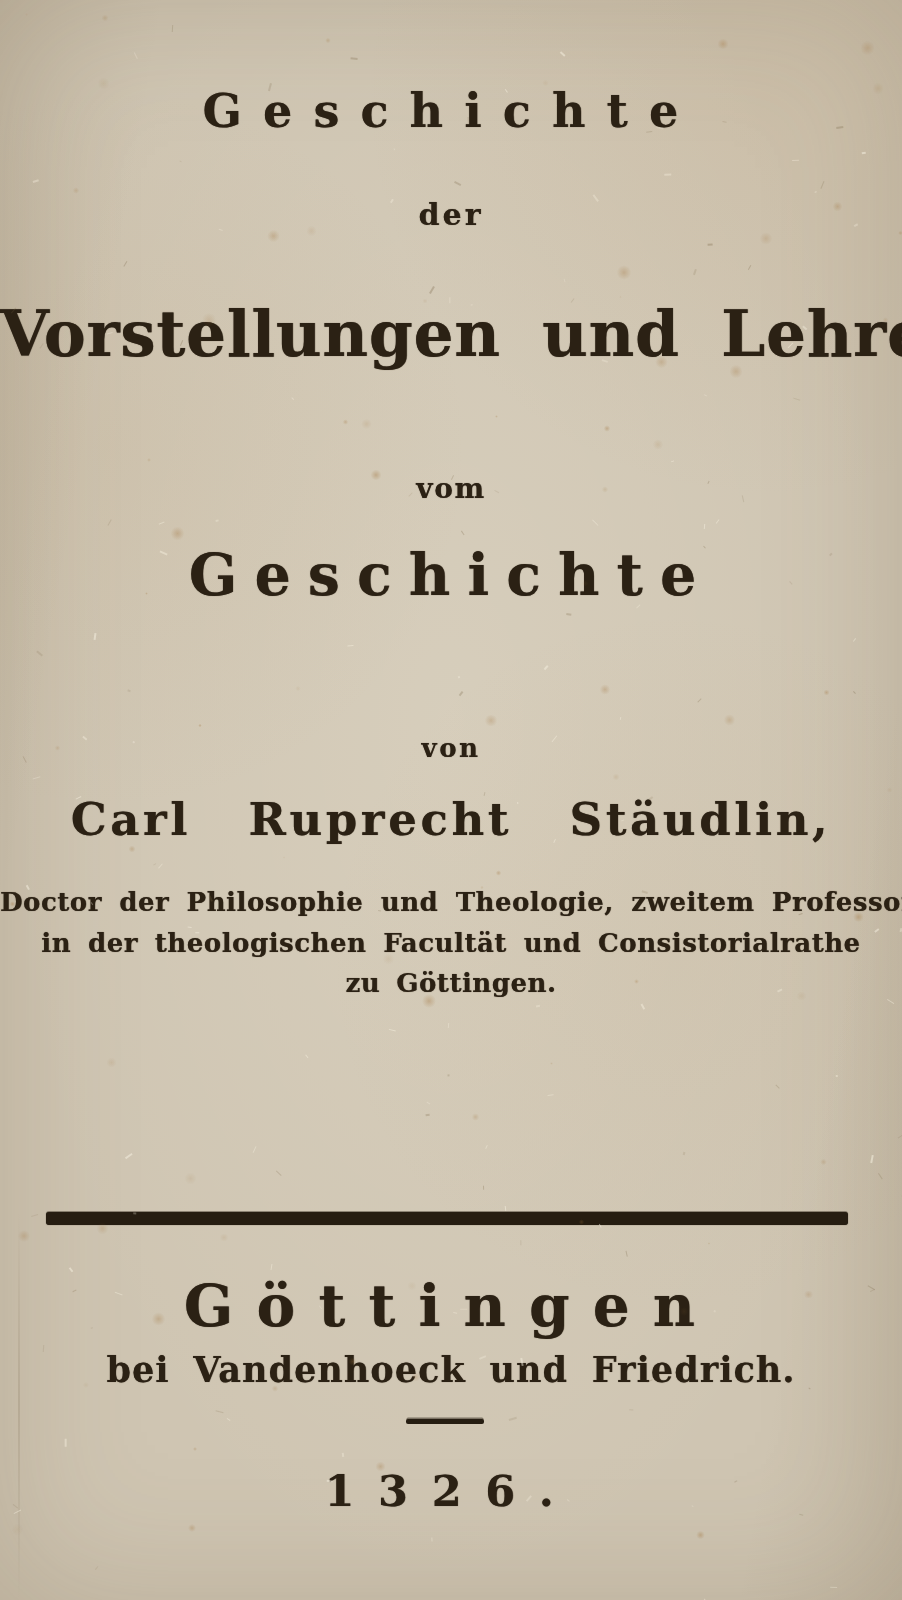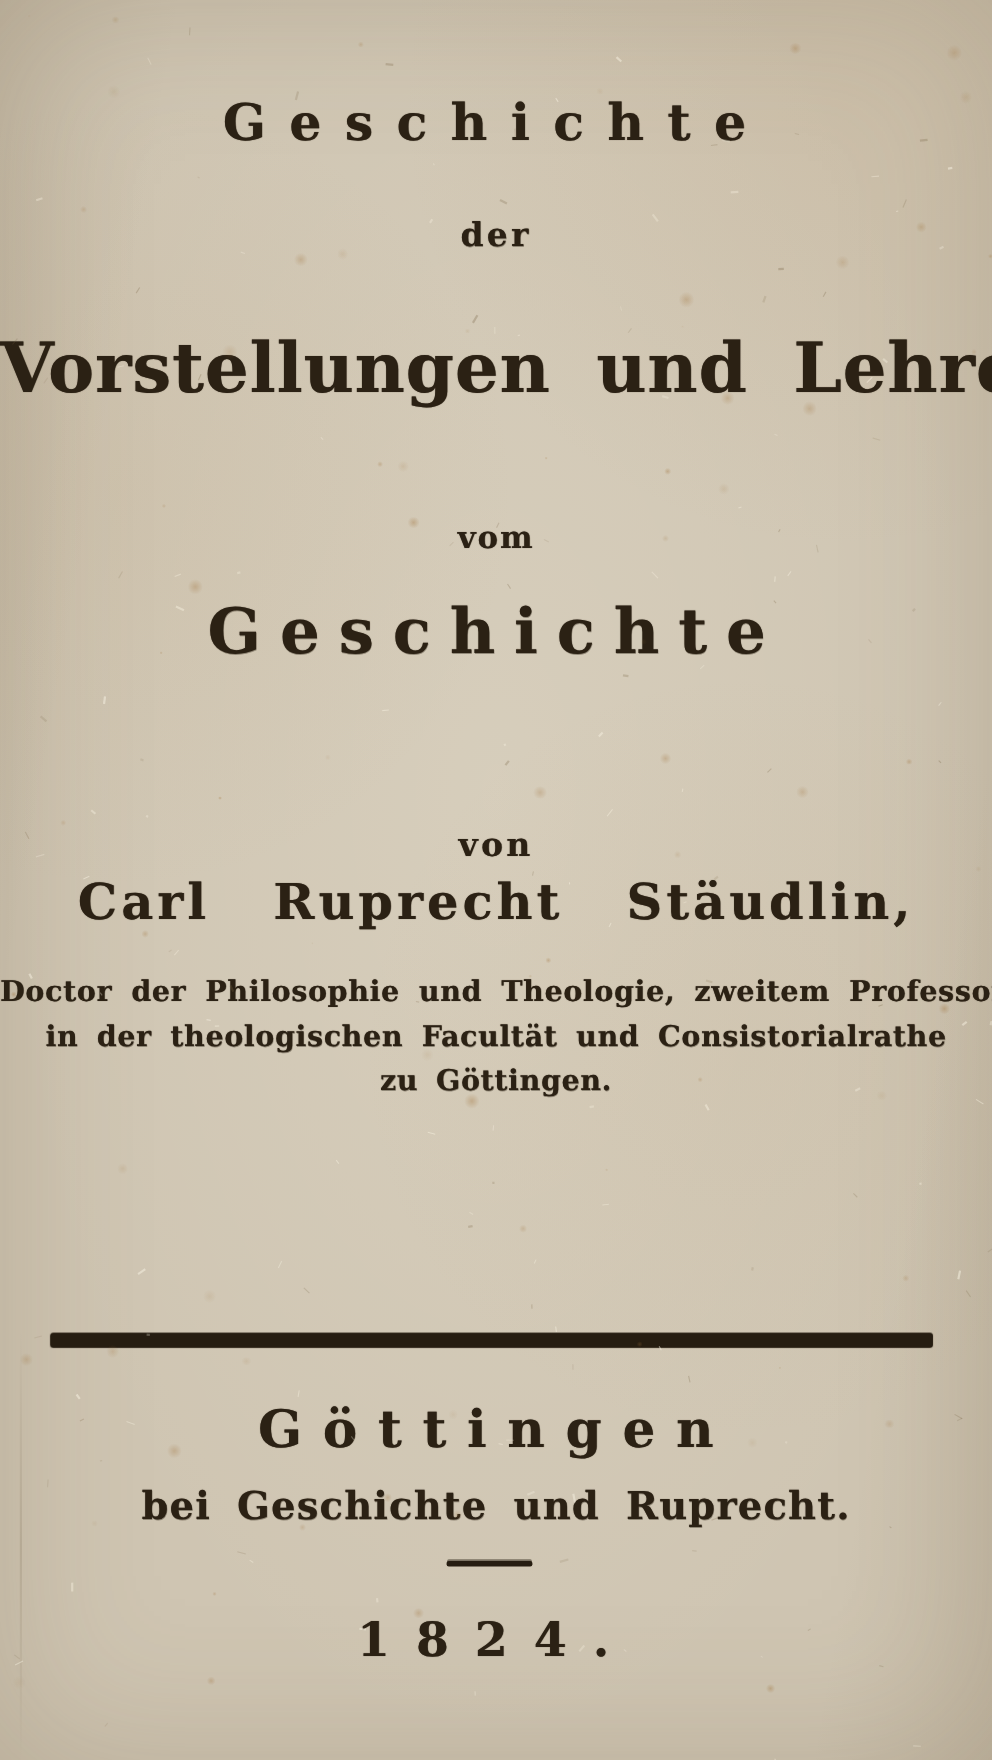--- a/index.html
+++ b/index.html
@@ -30,26 +30,26 @@
     text-align: center;
     font-weight: 700;
     white-space: nowrap;
     text-shadow: 0 0 1px rgba(43,33,20,0.55), 0.4px 0.4px 0.6px rgba(43,33,20,0.35);
   }
   .l-gesch    { top:  84px;  font-size: 46px; letter-spacing: 0.46em; }
   .l-der      { top: 197px;  font-size: 30px; letter-spacing: 0.10em; }
   .l-main     { top: 297px;  font-size: 63px; letter-spacing: 0.01em; word-spacing: 0.30em; }
   .l-vom      { top: 472px;  font-size: 28px; letter-spacing: 0.06em; }
   .l-selbst   { top: 541px;  font-size: 57px; letter-spacing: 0.30em; }
-  .l-von      { top: 733px;  font-size: 30px; letter-spacing: 0.10em; margin-top: 18px; }
+  .l-von      { top: 733px;  font-size: 26px; letter-spacing: 0.10em; }
   .l-author   { top: 793px;  font-size: 45px; letter-spacing: 0.08em; word-spacing: 0.85em; }
   .l-aff1     { top: 887px;  font-size: 26px; letter-spacing: 0.02em; word-spacing: 0.30em; }
   .l-aff2     { top: 928px;  font-size: 26px; letter-spacing: 0.02em; word-spacing: 0.28em; }
   .l-aff3     { top: 968px;  font-size: 26px; letter-spacing: 0.02em; word-spacing: 0.25em; }
-  .l-place    { top: 1272px; font-size: 47px; letter-spacing: 0.40em; }
+  .l-place    { top: 1272px; font-size: 58px; letter-spacing: 0.40em; }
   .l-publisher{ top: 1349px; font-size: 35px; letter-spacing: 0.03em; word-spacing: 0.30em; }
   .l-year     { top: 1466px; font-size: 43px; letter-spacing: 0.55em; }
   .rule-thick {
     position: absolute; top: 1212px; left: 46px; width: 802px; height: 13px;
     background: #261d11; border-radius: 3px;
     box-shadow: 0 0 1px rgba(38,29,17,0.8), 0 -1px 0 rgba(38,29,17,0.35);
   }
   .rule-short {
     position: absolute; top: 1419px; left: 406px; width: 78px; height: 5px;
     background: #261d11; border-radius: 2px;
@@ -72,25 +72,25 @@
   <div class="line l-von">von</div>
   <div class="line l-author">Carl Ruprecht Stäudlin,</div>
 
   <div class="line l-aff1">Doctor der Philosophie und Theologie, zweitem Professor</div>
   <div class="line l-aff3">zu Göttingen.</div>
   <div class="line l-aff2">in der theologischen Facultät und Consistorialrathe</div>
 
   <div class="rule-thick"></div>
 
   <div class="line l-place">Göttingen</div>
-  <div class="line l-publisher">bei Geschichte und Ruprecht.</div>
+  <div class="line l-publisher">bei Vandenhoeck und Friedrich.</div>
 
   <div class="rule-short"></div>
 
-  <div class="line l-year">1824.</div>
+  <div class="line l-year">1326.</div>
 <div class="speck" style="left: 96.7393px; top: 1221.69px; width: 11.6912px; height: 12.8252px; border-radius: 50%; background: radial-gradient(circle, rgba(160, 115, 60, 0.22) 0%, rgba(160, 115, 60, 0) 70%); filter: blur(0.4px);"></div>
     <div class="speck" style="left: 679.271px; top: 1307.44px; width: 9.26973px; height: 8.44914px; border-radius: 50%; background: radial-gradient(circle, rgba(160, 115, 60, 0.1) 0%, rgba(160, 115, 60, 0) 70%); filter: blur(0.4px);"></div>
     <div class="speck" style="left: 832.908px; top: 200.994px; width: 8.62061px; height: 10.5924px; border-radius: 50%; background: radial-gradient(circle, rgba(160, 115, 60, 0.29) 0%, rgba(160, 115, 60, 0) 70%); filter: blur(0.4px);"></div>
     <div class="speck" style="left: 484.316px; top: 714.553px; width: 14.1362px; height: 11.4143px; border-radius: 50%; background: radial-gradient(circle, rgba(160, 115, 60, 0.27) 0%, rgba(160, 115, 60, 0) 70%); filter: blur(0.4px);"></div>
     <div class="speck" style="left: 494.606px; top: 414.687px; width: 3.83125px; height: 2.87213px; border-radius: 50%; background: radial-gradient(circle, rgba(160, 115, 60, 0.25) 0%, rgba(160, 115, 60, 0) 70%); filter: blur(0.4px);"></div>
     <div class="speck" style="left: 54.7448px; top: 744.769px; width: 5.25535px; height: 6.17622px; border-radius: 50%; background: radial-gradient(circle, rgba(160, 115, 60, 0.2) 0%, rgba(160, 115, 60, 0) 70%); filter: blur(0.4px);"></div>
     <div class="speck" style="left: 324.626px; top: 37.5691px; width: 6.61545px; height: 5.29974px; border-radius: 50%; background: radial-gradient(circle, rgba(160, 115, 60, 0.26) 0%, rgba(160, 115, 60, 0) 70%); filter: blur(0.4px);"></div>
     <div class="speck" style="left: 171.336px; top: 525.683px; width: 12.7157px; height: 15.5779px; border-radius: 50%; background: radial-gradient(circle, rgba(160, 115, 60, 0.32) 0%, rgba(160, 115, 60, 0) 70%); filter: blur(0.4px);"></div>
     <div class="speck" style="left: 581.386px; top: 580.738px; width: 7.69145px; height: 5.71988px; border-radius: 50%; background: radial-gradient(circle, rgba(160, 115, 60, 0.11) 0%, rgba(160, 115, 60, 0) 70%); filter: blur(0.4px);"></div>
     <div class="speck" style="left: 633.677px; top: 978.675px; width: 5.04224px; height: 4.91067px; border-radius: 50%; background: radial-gradient(circle, rgba(160, 115, 60, 0.28) 0%, rgba(160, 115, 60, 0) 70%); filter: blur(0.4px);"></div>

